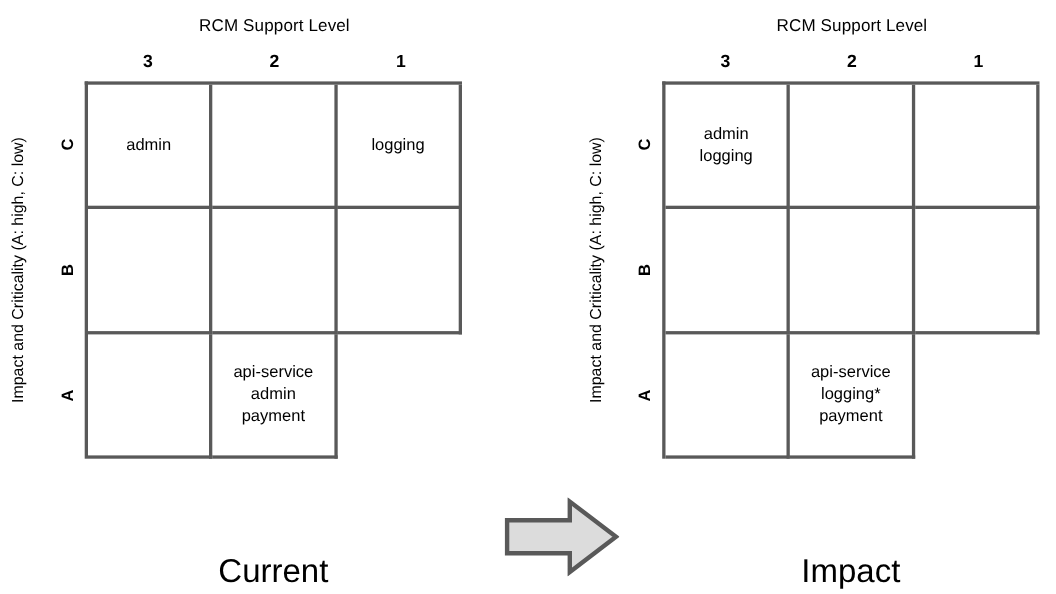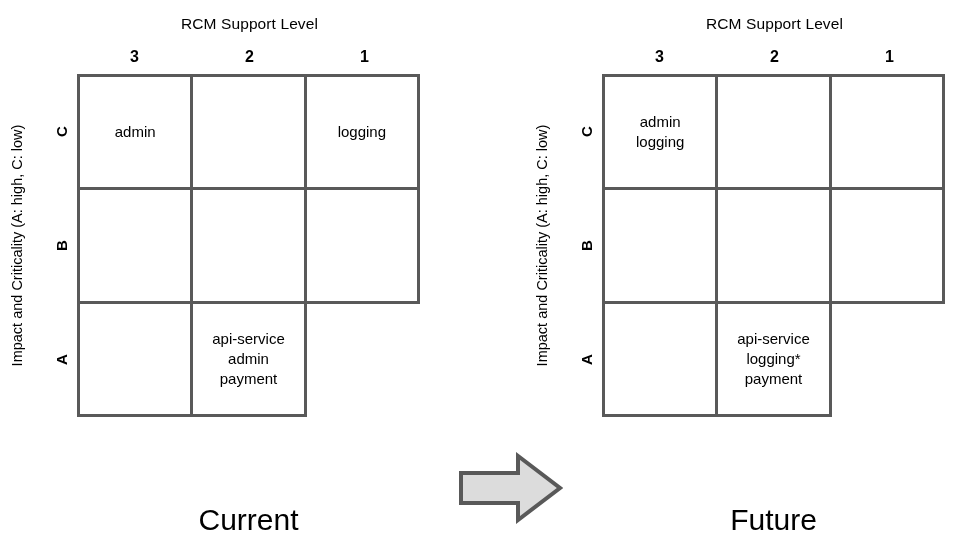--- a/index.html
+++ b/index.html
@@ -236,20 +236,20 @@
     <div class="cell"></div>
     <div class="cell"></div>
     <div class="cell"></div>
     <div class="cell">
         <span class="entry">api-service</span>
         <span class="entry">logging*</span>
         <span class="entry">payment</span>
       </div>
   </div>
 
-  <div class="caption">Future</div>
+  <div class="caption">Impact</div>
 </div>
 
 <div class="arrow">
   <svg viewBox="0 0 105 72" width="105" height="72" aria-hidden="true">
     <polygon points="3,21 60,21 60,4 102,36 60,68 60,51 3,51" fill="#dcdcdc" stroke="#595959" stroke-width="4" stroke-linejoin="miter"></polygon>
   </svg>
 </div>
 
 </body></html>

